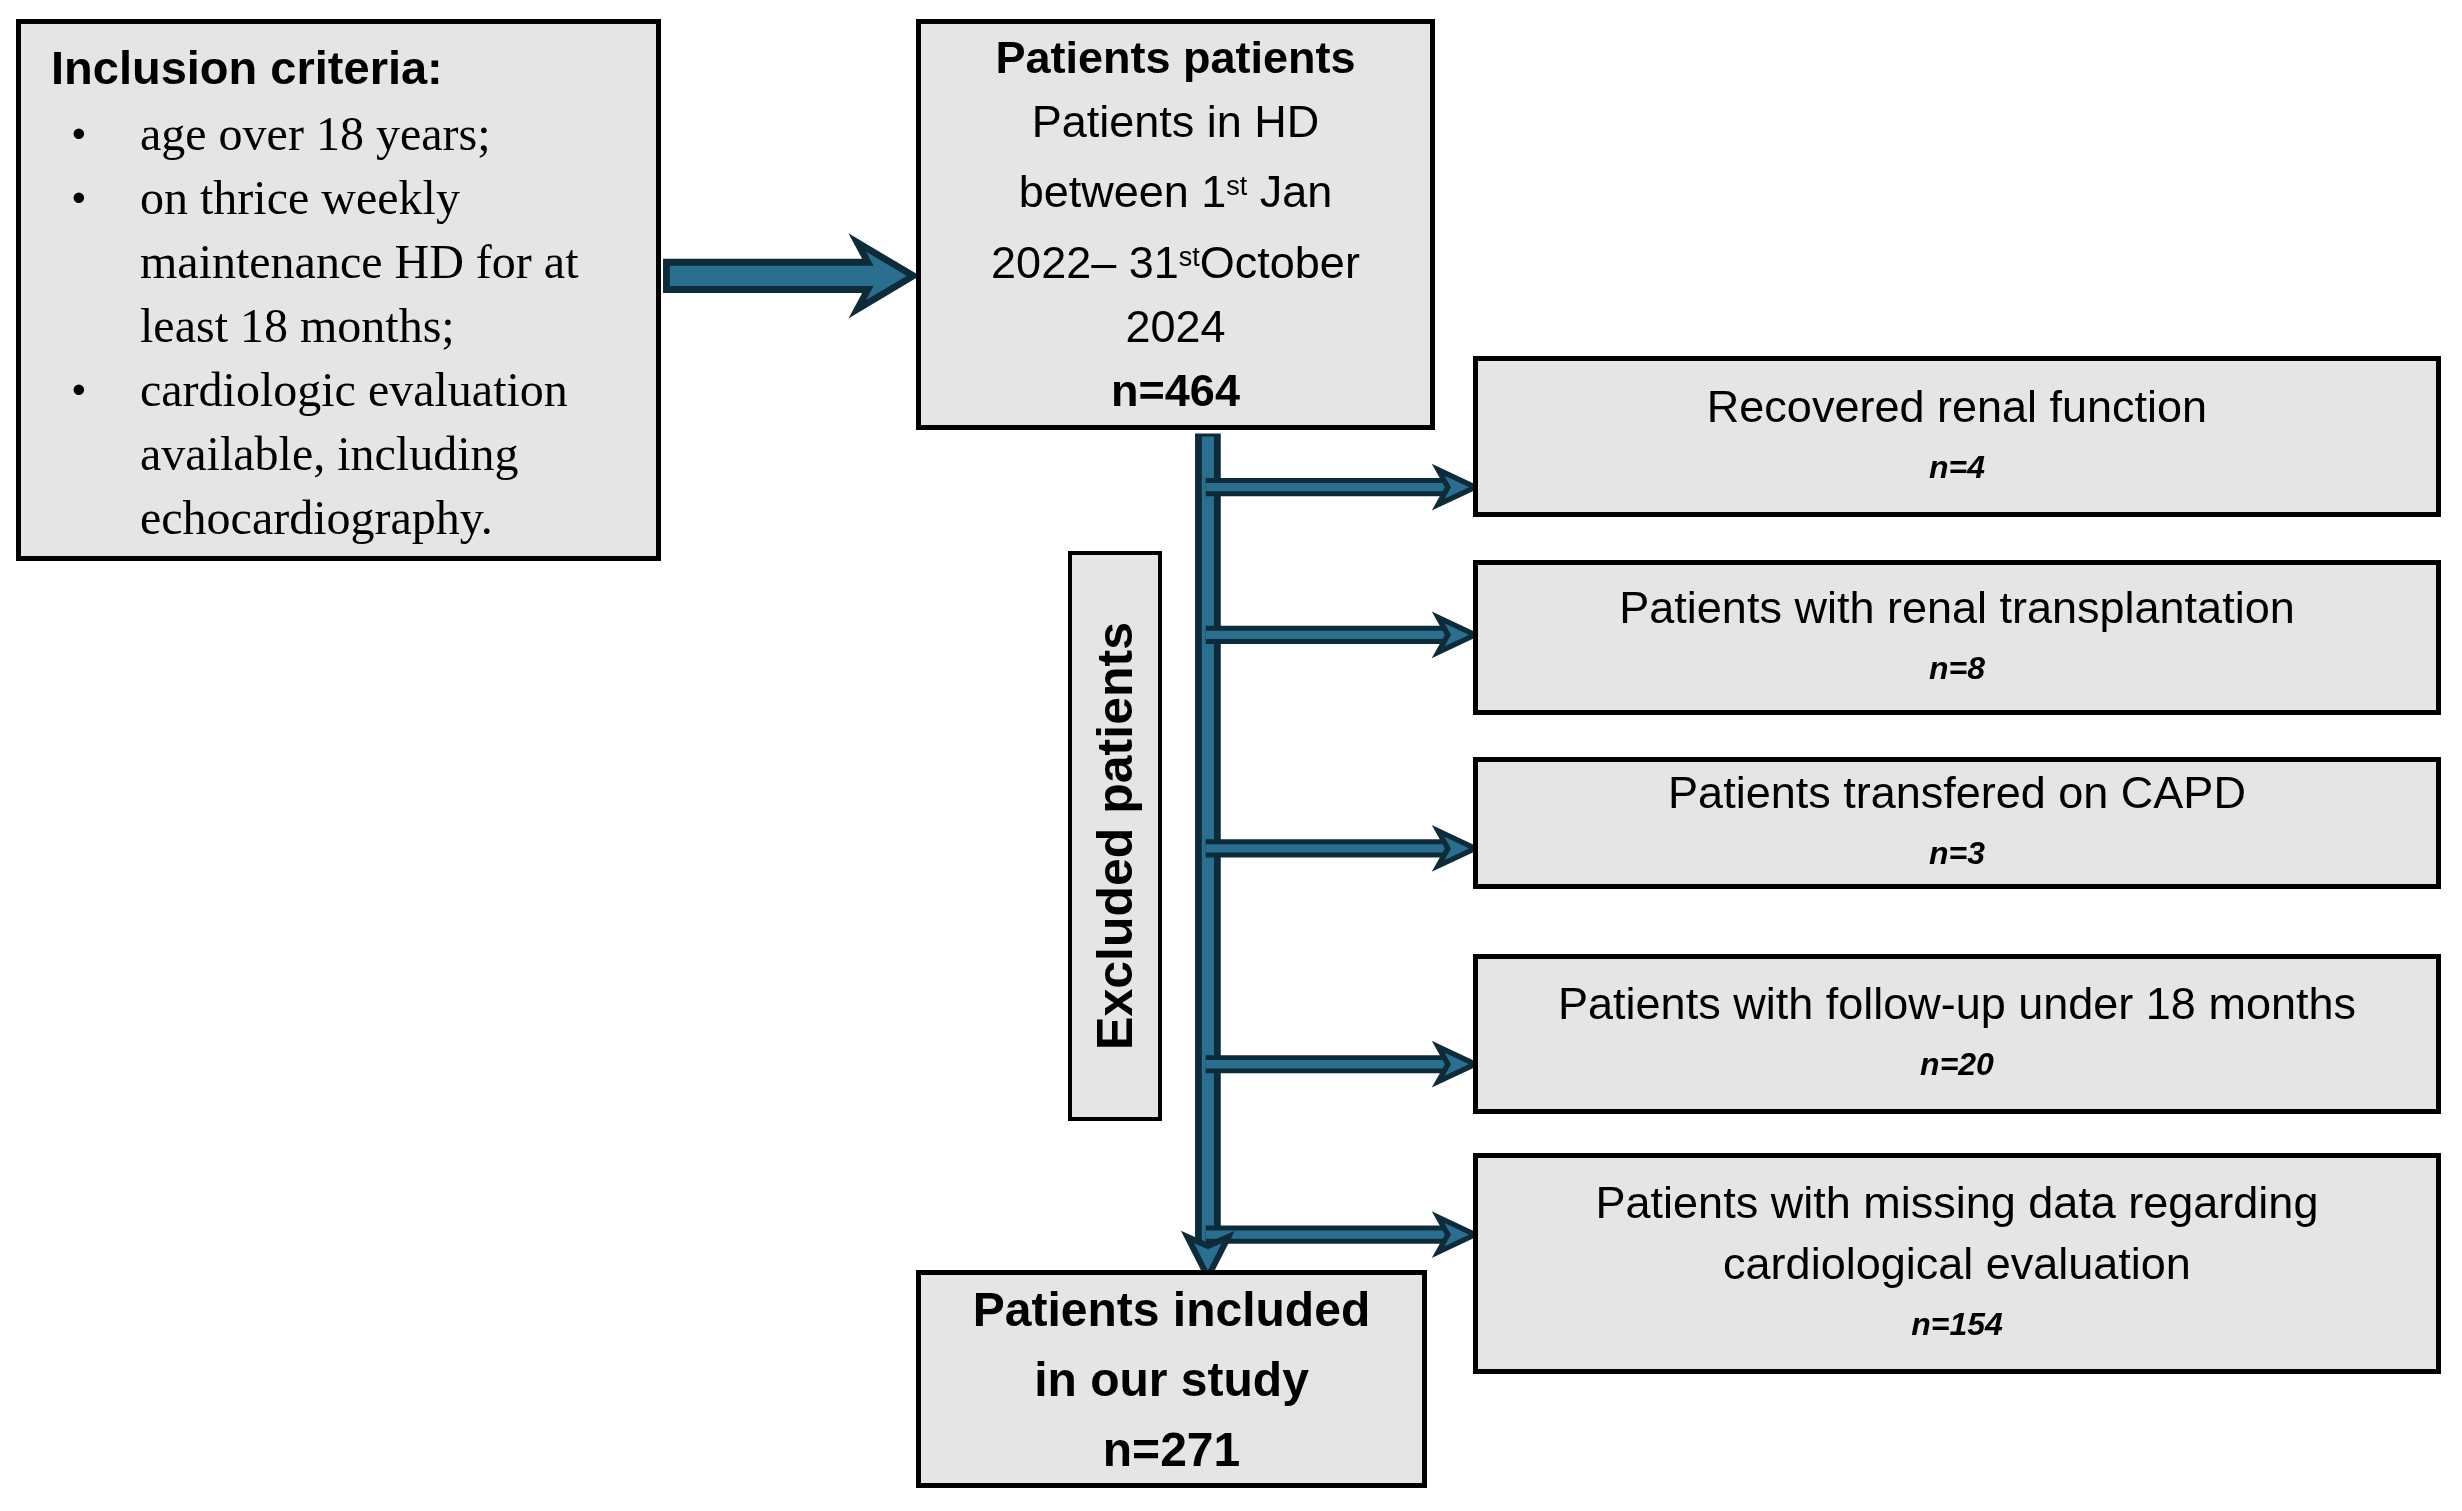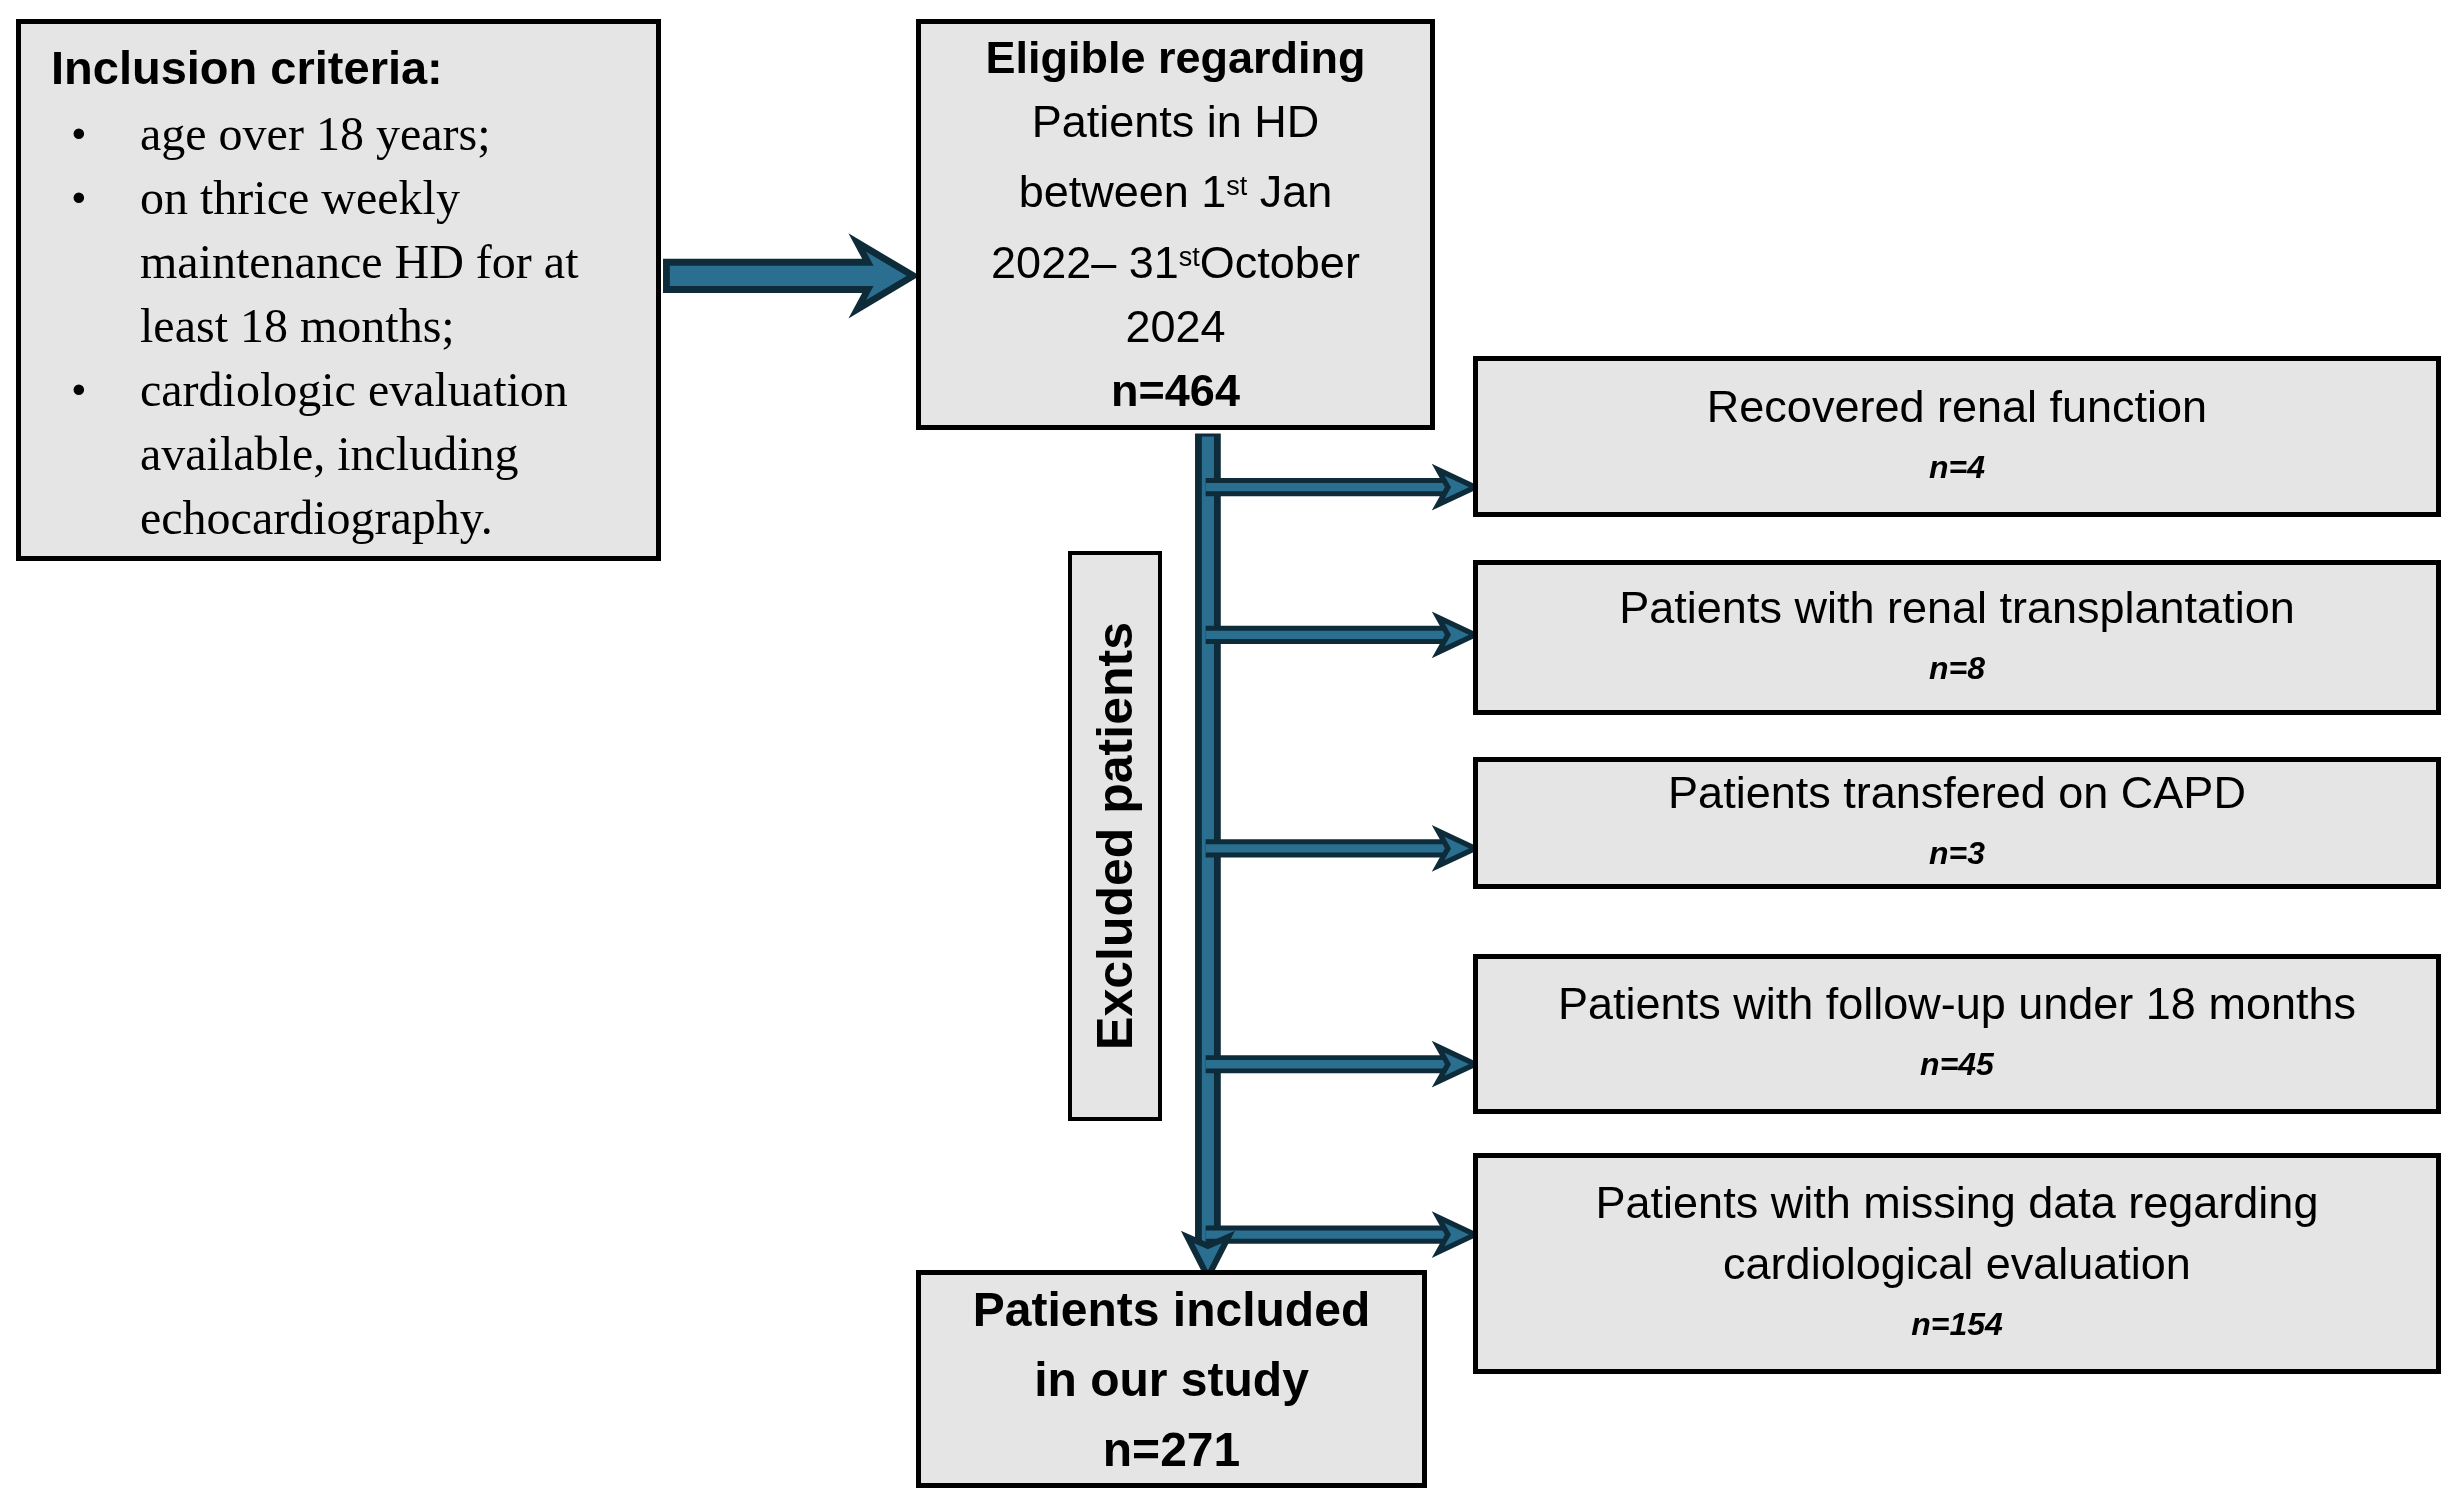--- a/index.html
+++ b/index.html
@@ -171,21 +171,21 @@
       <span class="bullet">•</span>
       <span>on thrice weekly maintenance HD for at least 18 months;</span>
     </div>
     <div class="inc-item">
       <span class="bullet">•</span>
       <span>cardiologic evaluation available, including echocardiography.</span>
     </div>
   </div>
 
   <div class="box eligible">
-    <div class="line bold">Eligible regarding</div>
+    <div class="line bold">Patients patients</div>
     <div class="line">Patients in HD</div>
     <div class="line"><span>between 1</span><span class="sup">st</span><span> Jan</span></div>
     <div class="line"><span>2022– 31</span><span class="sup">st</span><span>October</span></div>
     <div class="line">2024</div>
     <div class="line bold">n=464</div>
   </div>
 
   <div class="box excluded-label">
     <span class="rot">Excluded patients</span>
   </div>
@@ -197,21 +197,21 @@
   <div class="box rbox" style="top:560px;height:155px">
     <div class="rlabel">Patients with renal transplantation</div>
     <div class="rn">n=8</div>
   </div>
   <div class="box rbox" style="top:757px;height:132px">
     <div class="rlabel">Patients transfered on CAPD</div>
     <div class="rn">n=3</div>
   </div>
   <div class="box rbox" style="top:954px;height:160px">
     <div class="rlabel">Patients with follow-up under 18 months</div>
-    <div class="rn">n=45</div>
+    <div class="rn">n=20</div>
   </div>
   <div class="box rbox" style="top:1153px;height:221px">
     <div class="rlabel">Patients with missing data regarding</div>
     <div class="rlabel">cardiological evaluation</div>
     <div class="rn">n=154</div>
   </div>
 
   <div class="box included">
     <div class="line">Patients included</div>
     <div class="line">in our study</div>

